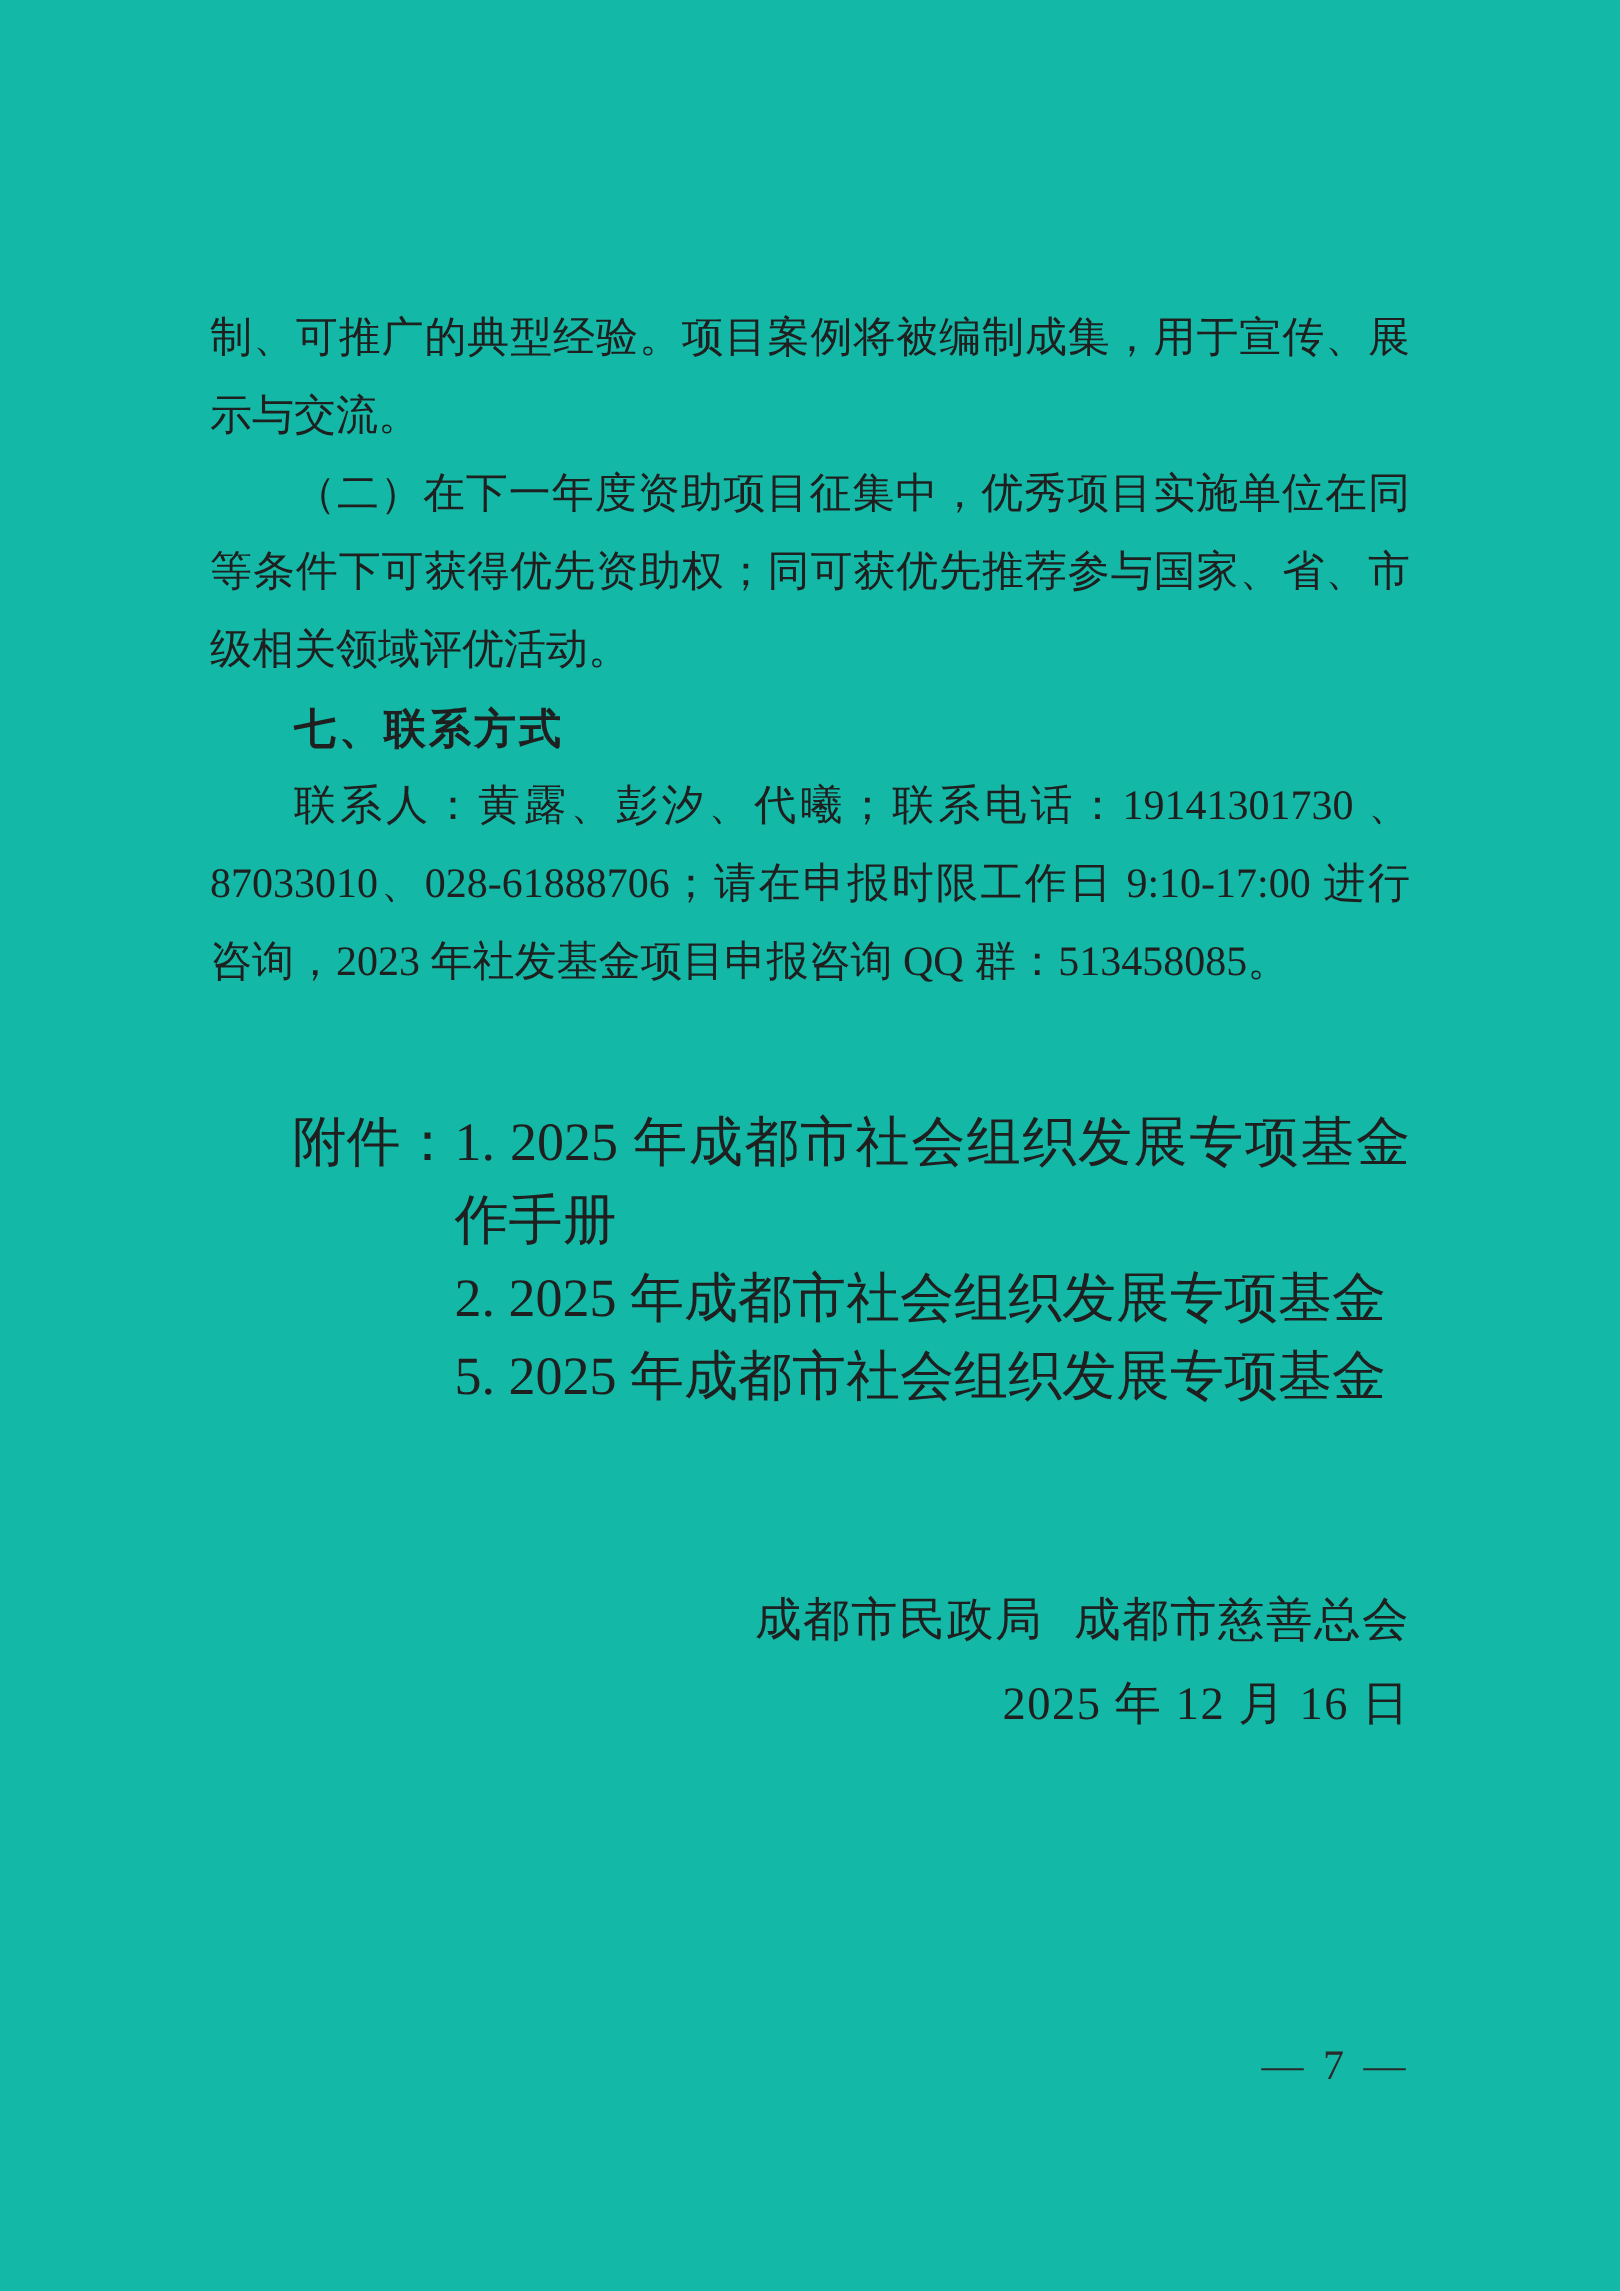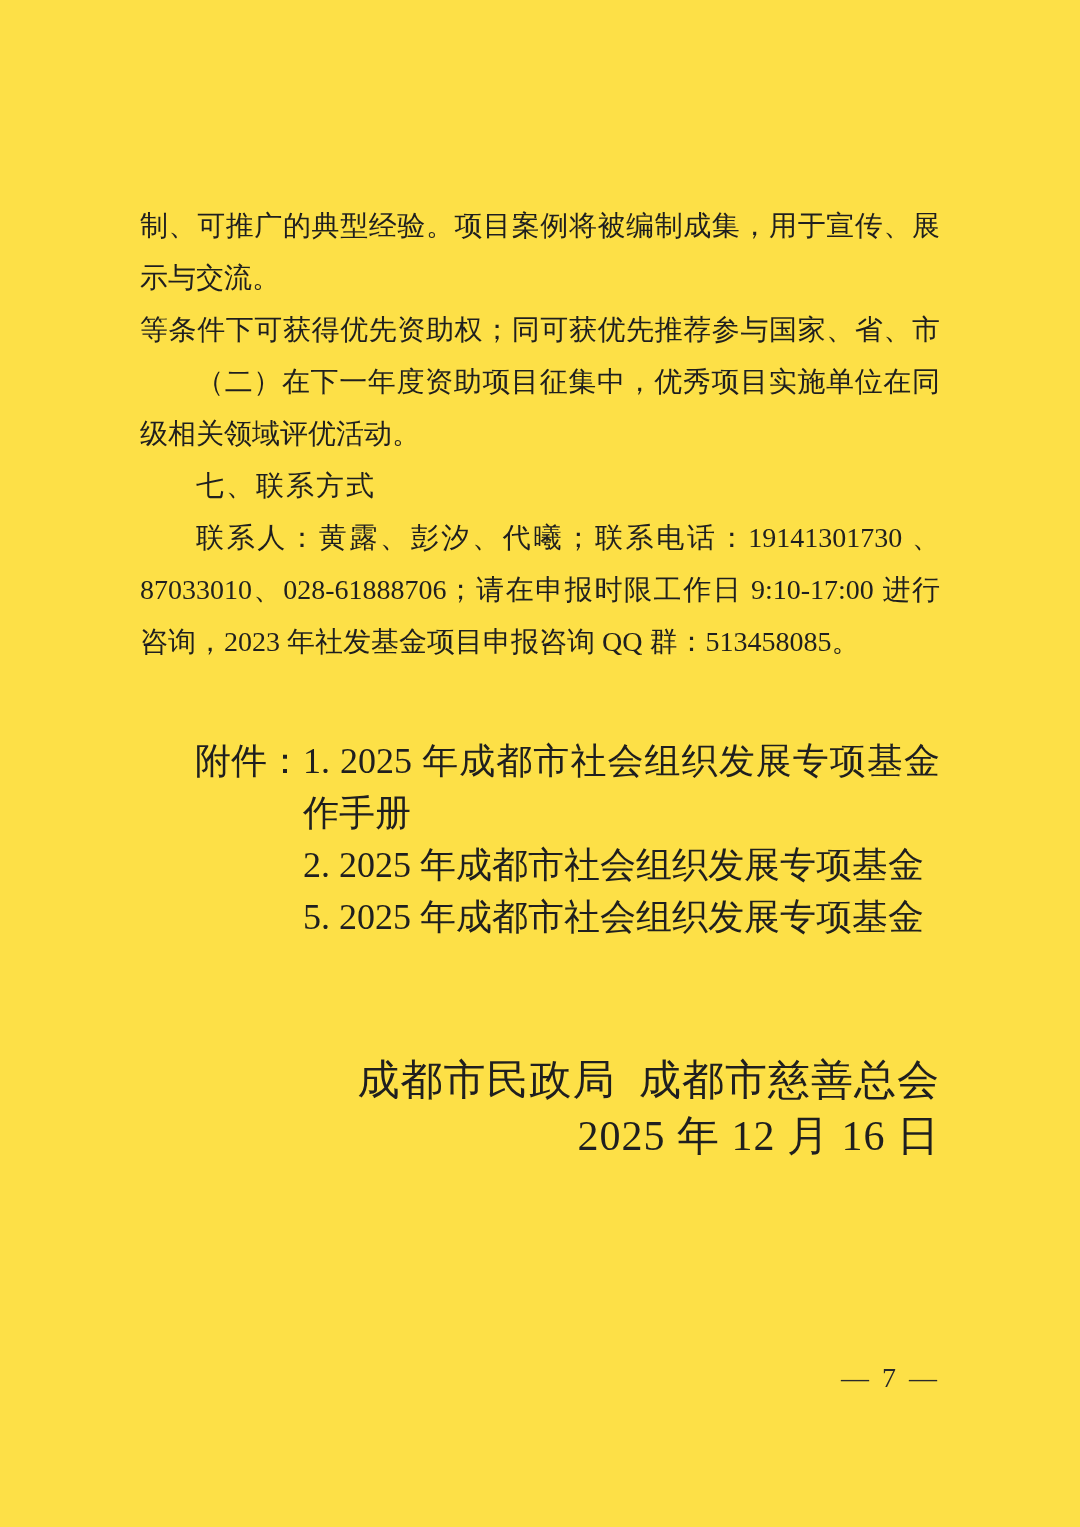--- a/index.html
+++ b/index.html
@@ -5,21 +5,21 @@
   html, body {
     margin: 0;
     padding: 0;
     background: #e8e8e8;
   }
   .page {
     position: relative;
     width: 1080px;
     height: 1527px;
     margin: 0 auto;
-    background: #fde047;
+    background: #14b8a6;
     color: #1f1f1f;
     font-family: "Liberation Serif", "DejaVu Serif", serif;
     overflow: hidden;
   }
   
   .doc-body {
     position: absolute;
     left: 140px;
     top: 200px;
     width: 800px;
@@ -33,21 +33,21 @@
   }
   .line.justify {
     text-align: justify;
     text-align-last: justify;
   }
   .line.indent {
     text-indent: 56px;
   }
   .line.heading {
     font-family: "Liberation Sans", "DejaVu Sans", sans-serif;
-    font-weight: normal;
+    font-weight: bold;
     letter-spacing: 2px;
   }
   
   .attachments {
     position: absolute;
     left: 195px;
     top: 735px;
     width: 745px;
     font-size: 36px;
     line-height: 52px;
@@ -65,21 +65,21 @@
   }
   .att-list .line.justify {
     text-align: justify;
     text-align-last: justify;
   }
   
   .signature {
     position: absolute;
     right: 140px;
     top: 1052px;
-    font-size: 42px;
+    font-size: 31px;
     line-height: 56px;
     text-align: center;
   }
   .sig-org {
     white-space: nowrap;
     word-spacing: 12px;
     letter-spacing: 1px;
   }
   .sig-date {
     letter-spacing: 1px;
@@ -96,22 +96,22 @@
   }
 </style>
 </head>
 <body>
 
 <div class="page">
 
   <div class="doc-body" id="doc-body">
       <div class="line justify">制、可推广的典型经验。项目案例将被编制成集，用于宣传、展</div>
       <div class="line">示与交流。</div>
+      <div class="line justify indent">（二）在下一年度资助项目征集中，优秀项目实施单位在同</div>
       <div class="line justify">等条件下可获得优先资助权；同可获优先推荐参与国家、省、市</div>
-      <div class="line justify indent">（二）在下一年度资助项目征集中，优秀项目实施单位在同</div>
       <div class="line">级相关领域评优活动。</div>
       <div class="line indent heading">七、联系方式</div>
       <div class="line justify indent">联系人：黄露、彭汐、代曦；联系电话：19141301730 、028-</div>
       <div class="line justify">87033010、028-61888706；请在申报时限工作日 9:10-17:00 进行</div>
       <div class="line">咨询，2023 年社发基金项目申报咨询 QQ 群：513458085。</div>
     </div>
 
   <div class="attachments">
     <span class="att-label">附件：</span>
     <div class="att-list" id="att-list">

